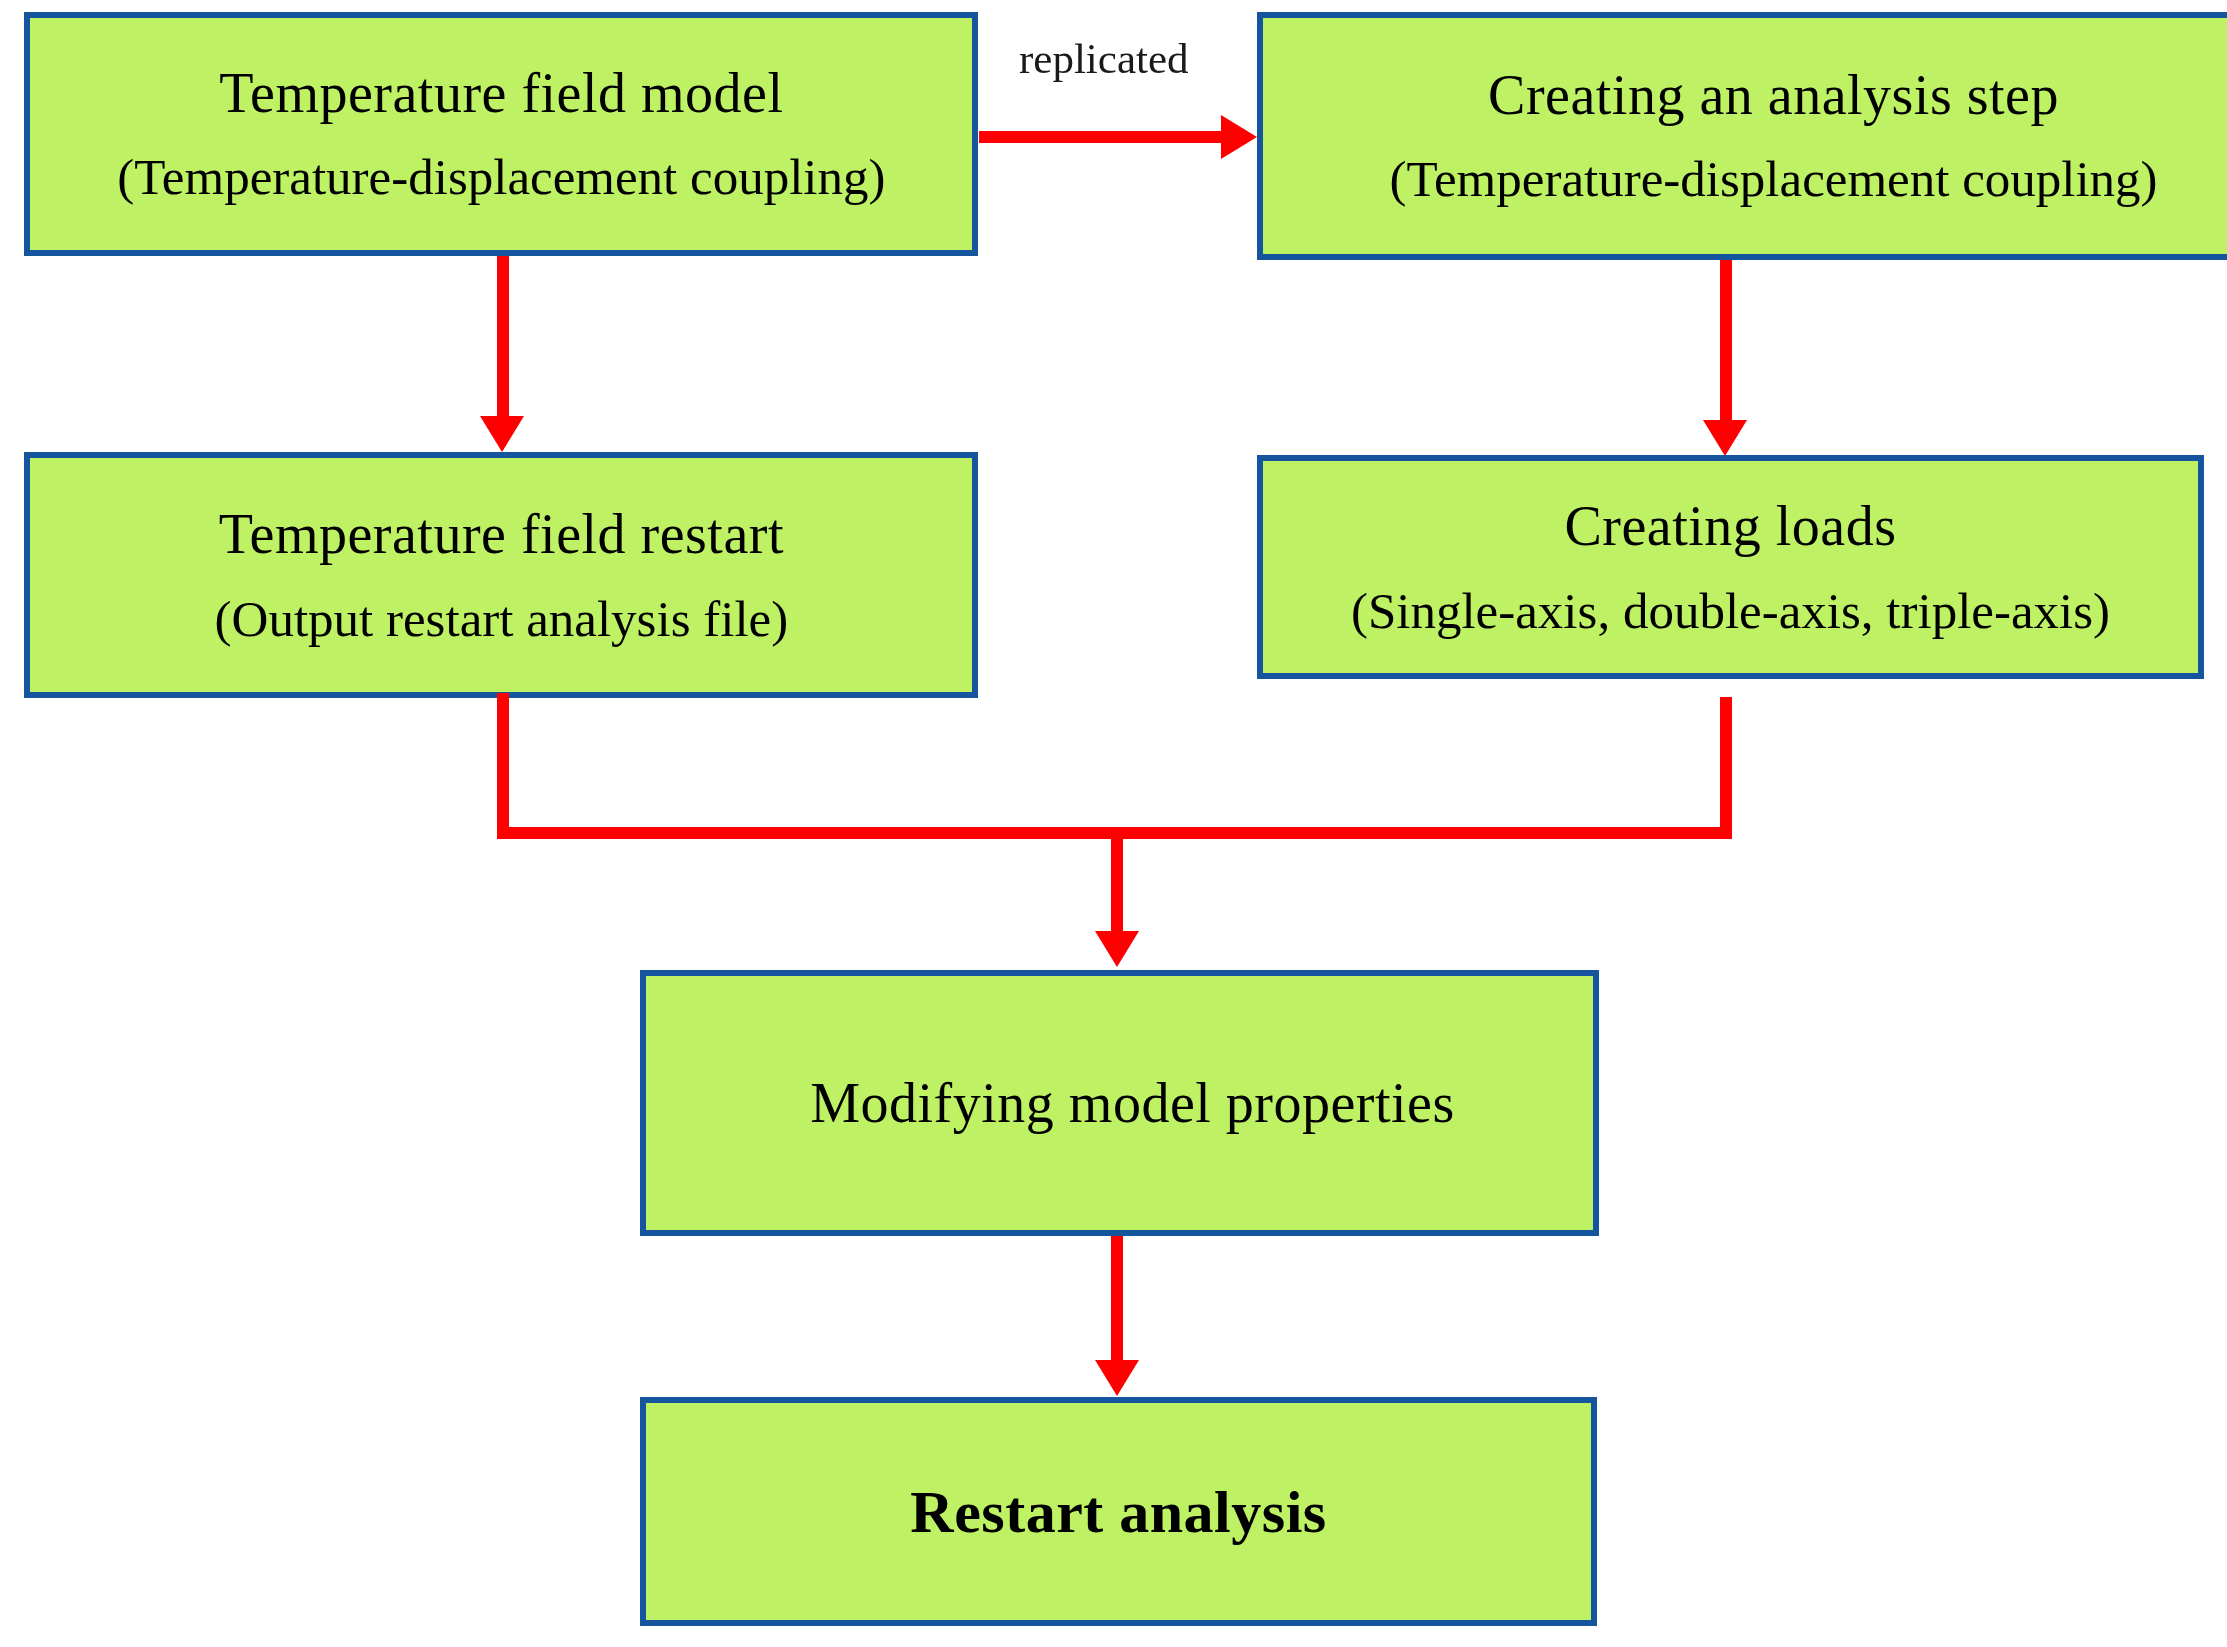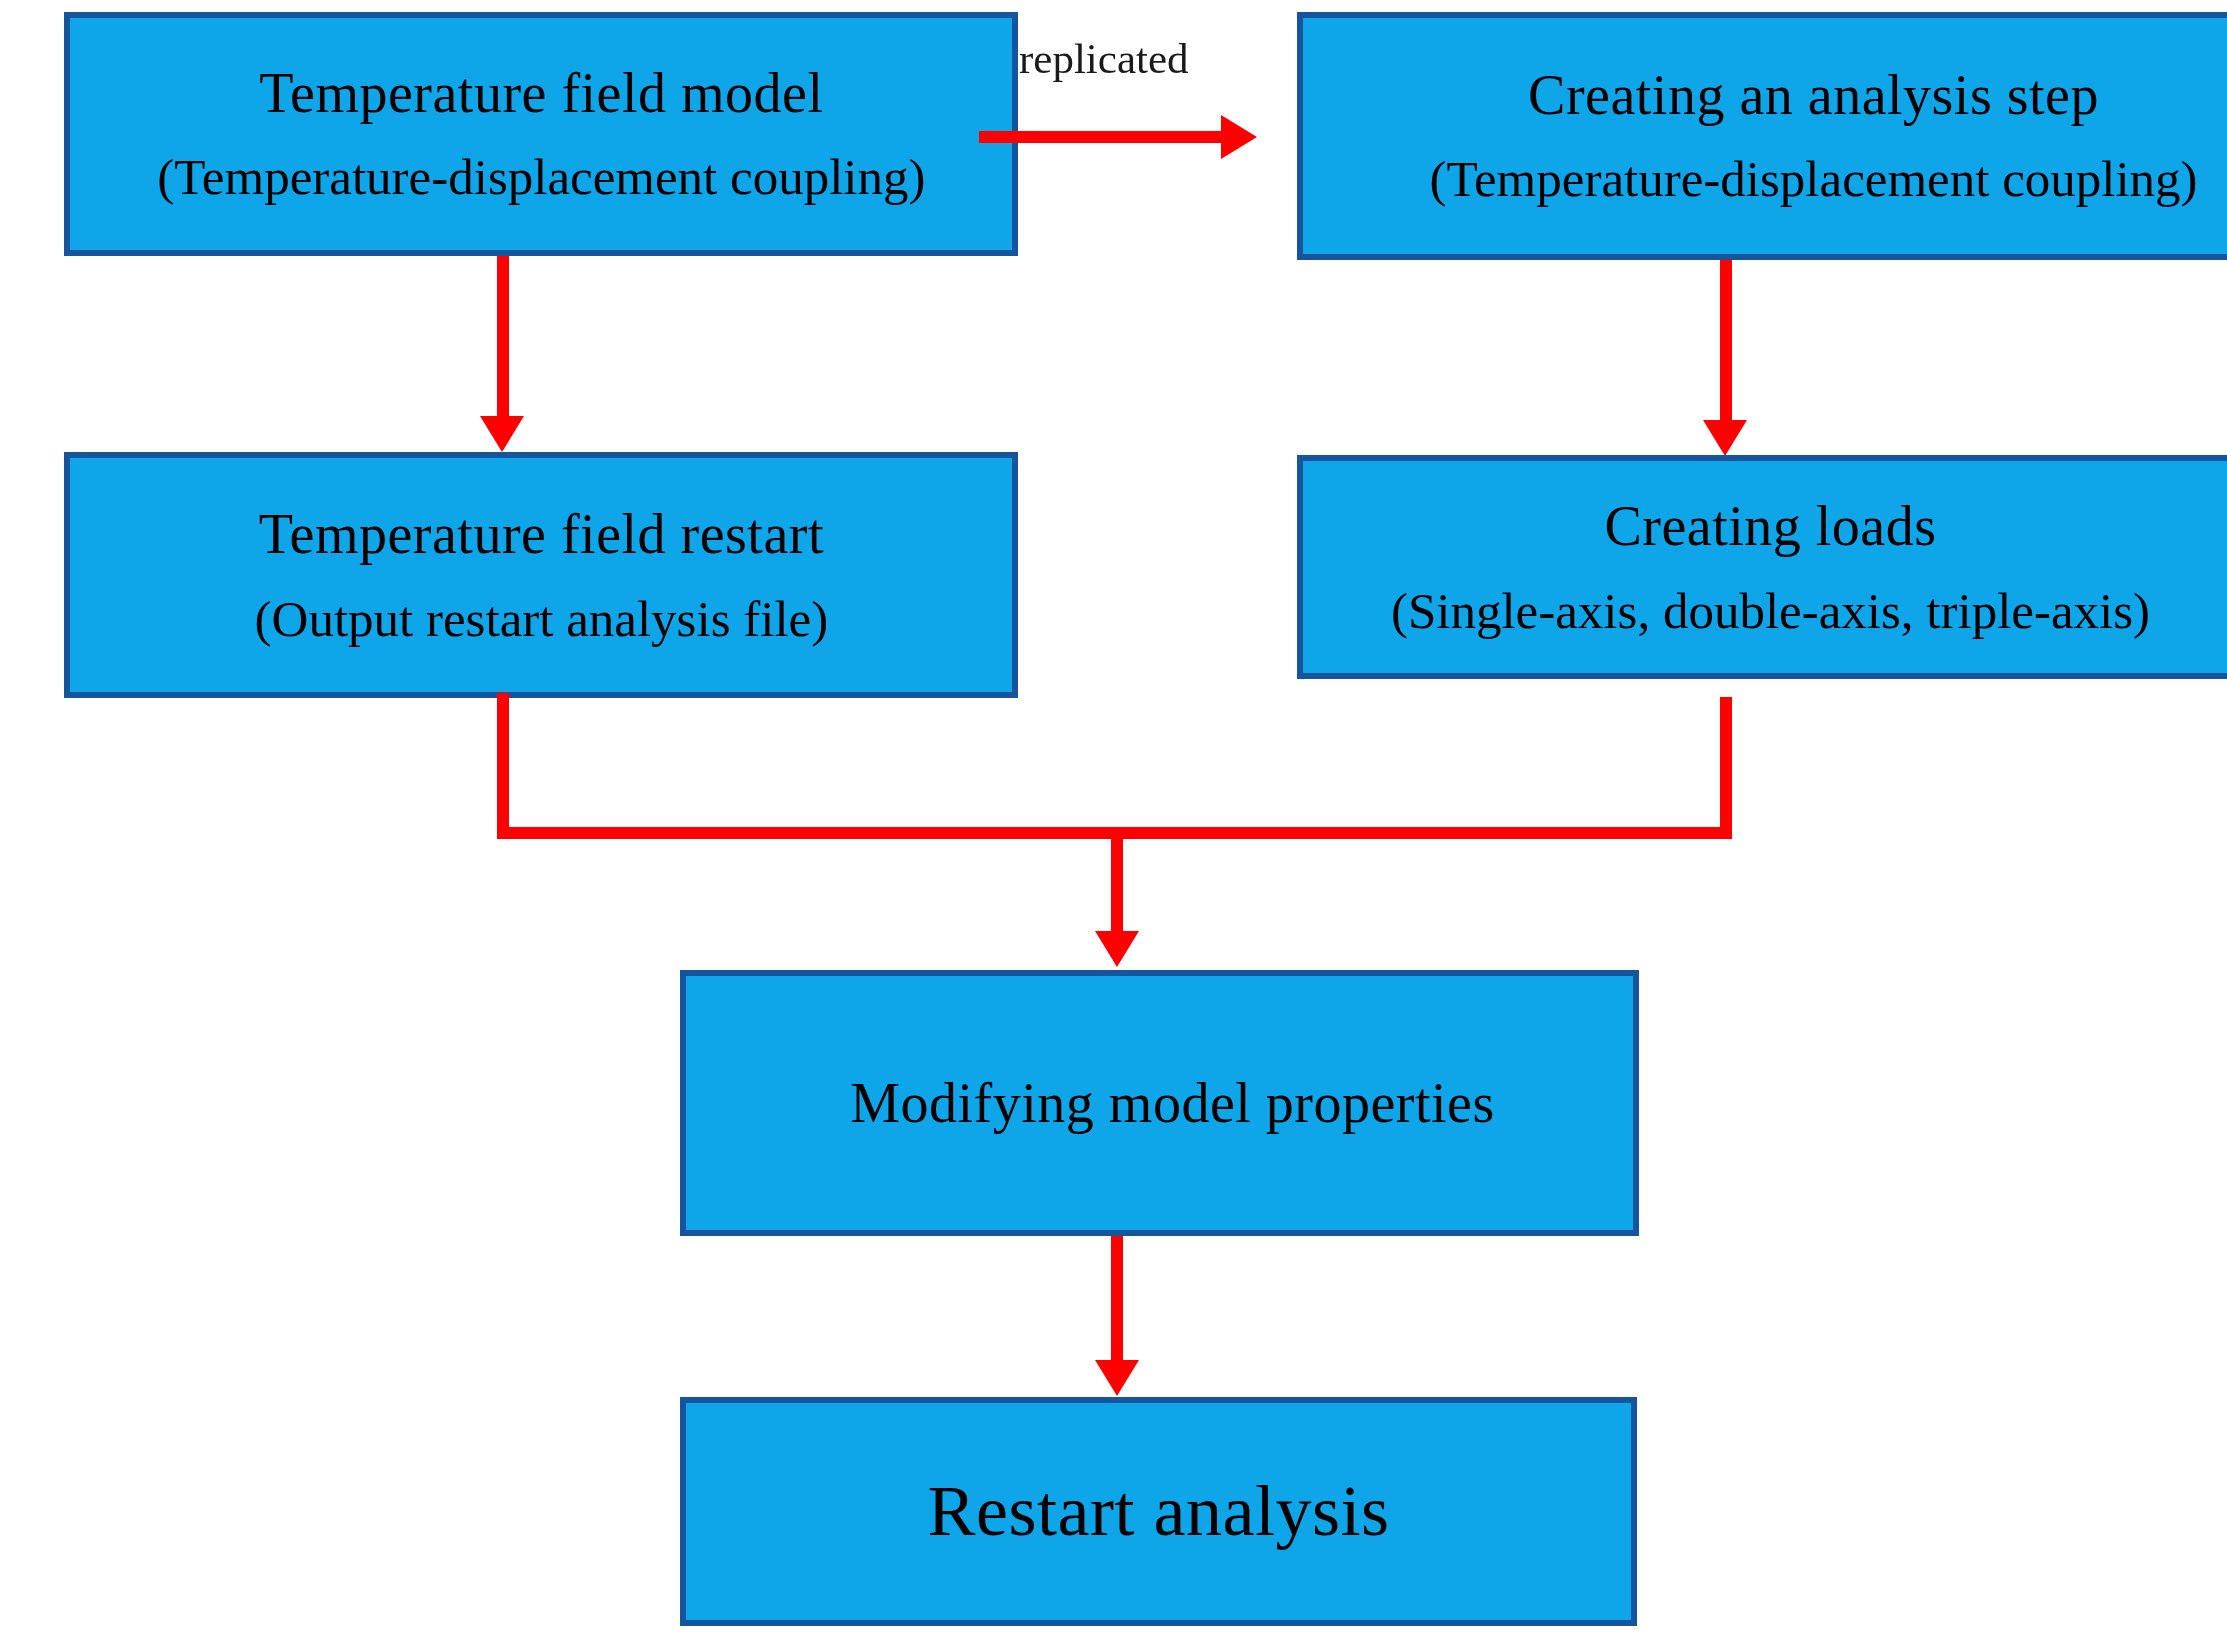--- a/index.html
+++ b/index.html
@@ -13,43 +13,43 @@
     width: 2227px;
     height: 1647px;
     background: #ffffff;
     overflow: hidden;
     font-family: "Liberation Serif", "DejaVu Serif", serif;
   }
   .node {
     position: absolute;
     box-sizing: border-box;
     border: 6.3px solid #14559E;
-    background: #0ea5e9;
+    background: #bef264;
     display: flex;
     flex-direction: column;
     align-items: center;
     justify-content: center;
     text-align: right;
     color: #000000;
     line-height: 1.30;
-    margin-left: 40px;
   }
   .node .ln1 {
     font-size: 56px;
     letter-spacing: 0.5px;
     white-space: nowrap;
   }
   .node .ln2 {
     font-size: 51px;
     margin-top: 14.5px;
     white-space: nowrap;
   }
   .node.single .ln1 {
-    font-size: 72px;
+    font-size: 60px;
     margin: 0;
+    font-weight: bold;
   }
   .edge {
     position: absolute;
     background: #FF0000;
   }
   .edge-label {
     position: absolute;
     font-size: 43px;
     color: #1a1a1a;
     white-space: nowrap;

